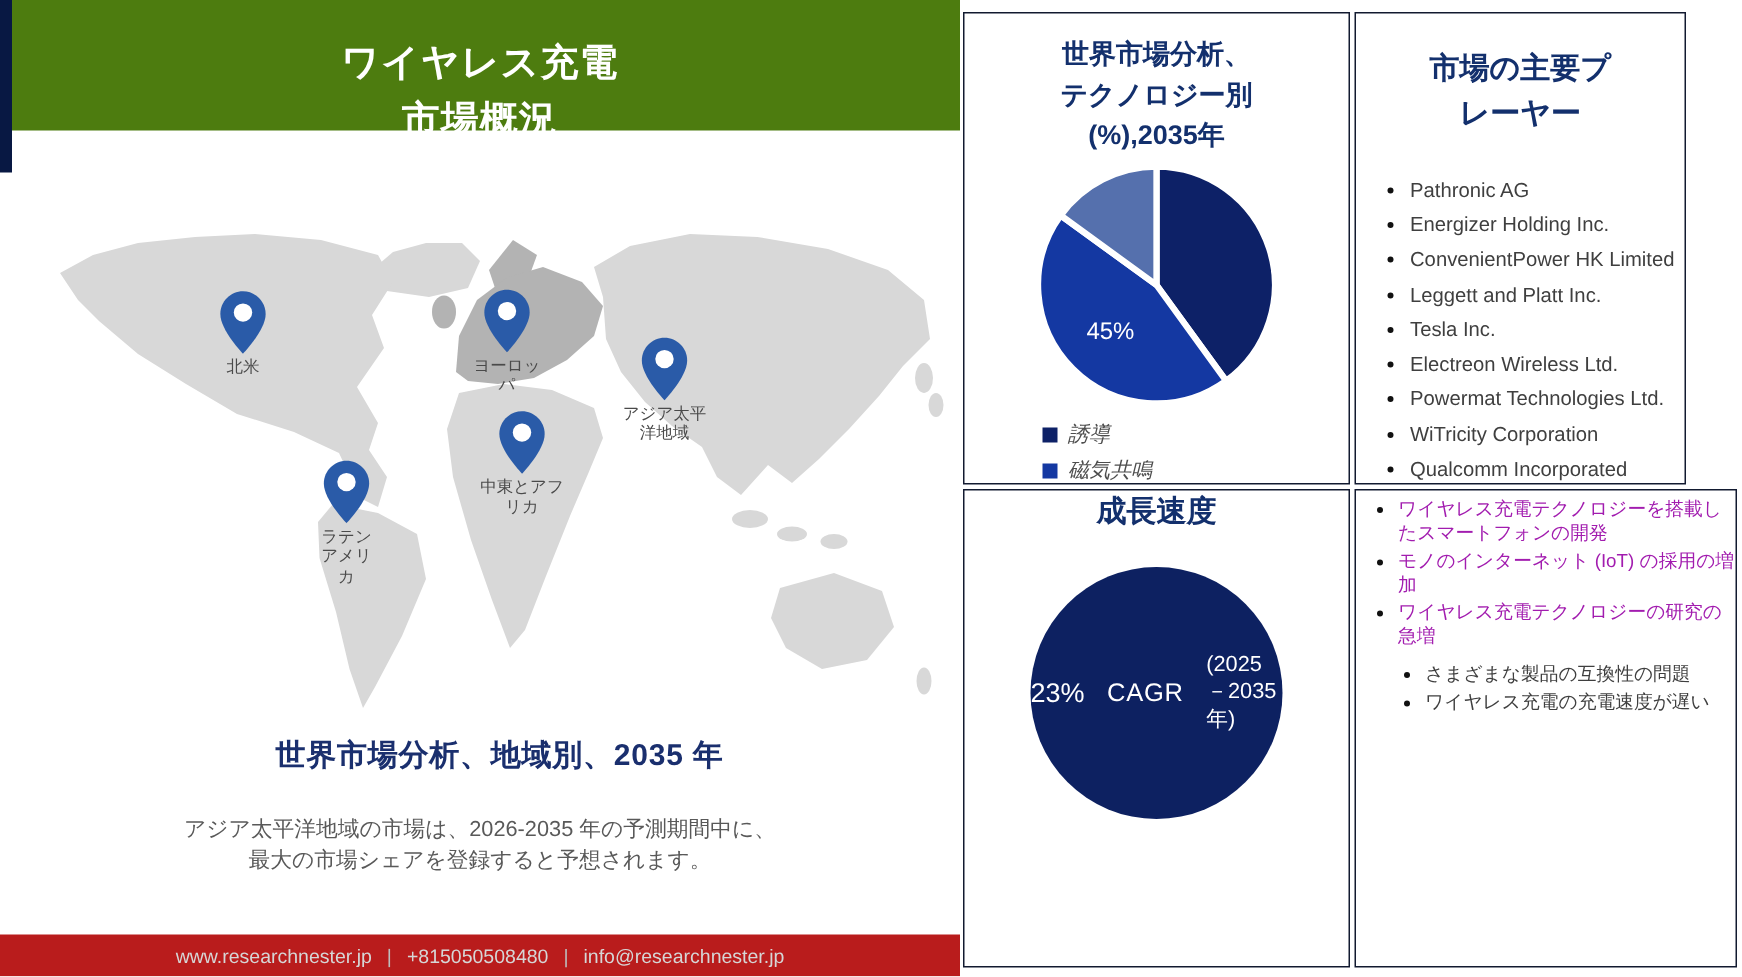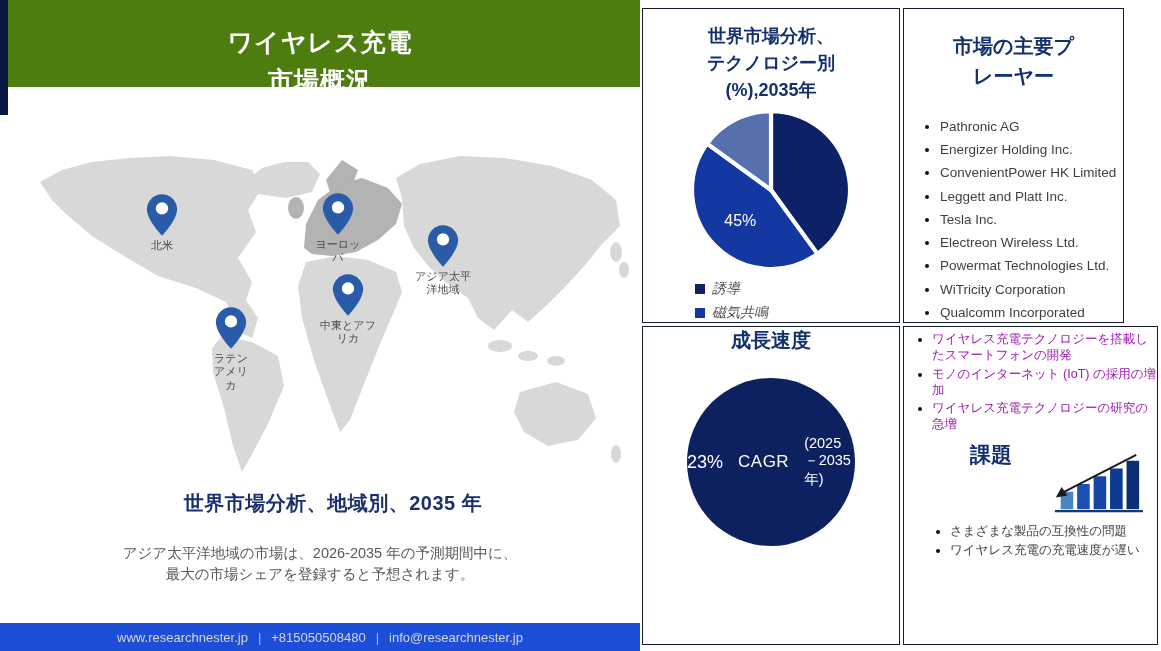--- a/index.html
+++ b/index.html
@@ -16,21 +16,21 @@
   #world-map{position:absolute;left:0;top:118px;width:640px;height:368px;}
   .land{fill:#d8d8d8;}
   .land-dark{fill:#b3b3b3;}
   .pin{position:absolute;width:90px;text-align:center;}
   .pin svg{display:block;margin:0 auto;}
   .pin-label{margin-top:2px;font-size:11px;line-height:1.22;color:#4a4a4a;}
   #region-heading{position:absolute;left:0;top:490px;width:640px;text-align:center;
     color:#1a2f6e;font-size:20px;font-weight:700;letter-spacing:.5px;padding-left:13px;}
   #region-note{position:absolute;left:0;top:543px;width:640px;text-align:center;
     color:#595959;font-size:14.5px;line-height:1.42;}
-  #footer-bar{position:absolute;left:0;top:623px;width:640px;height:28px;background:#1d4ed8;
+  #footer-bar{position:absolute;left:0;top:623px;width:640px;height:28px;background:#b91c1c;
     display:flex;align-items:center;justify-content:center;color:#d6d6d6;font-size:13px;gap:10px;}
   .footer-sep{color:#bdbdbd;}
 
   
   .qbox{position:absolute;background:#fff;border:1.5px solid #121a30;box-sizing:border-box;}
   #box-pie{left:642px;top:8px;width:258px;height:315px;}
   #box-players{left:903px;top:8px;width:221px;height:315px;}
   #box-cagr{left:642px;top:326px;width:258px;height:319px;}
   #box-drivers{left:903px;top:326px;width:255px;height:319px;}
 
@@ -217,32 +217,19 @@
     </div>
   </div>
 
   <div class="qbox" id="box-drivers">
     <ul id="drivers-list">
         <li>ワイヤレス充電テクノロジーを搭載したスマートフォンの開発</li>
         <li>モノのインターネット (IoT) の採用の増加</li>
         <li>ワイヤレス充電テクノロジーの研究の急増</li>
       </ul>
 
-    <div class="dr-head">
-      <div id="challenges-title">課題</div>
-      <svg class="chart-icon" width="92" height="62" viewBox="0 0 95 64">
-        <rect x="10" y="40" width="13" height="18" fill="#4a86c4"></rect>
-        <rect x="27" y="32" width="13" height="26" fill="#1d50b4"></rect>
-        <rect x="44" y="24" width="13" height="34" fill="#1746a4"></rect>
-        <rect x="61" y="16" width="13" height="42" fill="#0f3a92"></rect>
-        <rect x="78" y="8" width="13" height="50" fill="#0c2e74"></rect>
-        <line x1="4" y1="60" x2="95" y2="60" stroke="#123a7a" stroke-width="2.5"></line>
-        <line x1="88" y1="2" x2="10" y2="42" stroke="#1a1a1a" stroke-width="2"></line>
-        <polygon points="5,46 17,44 11,35" fill="#1a1a1a"></polygon>
-      </svg>
-    </div>
     <ul id="challenges-list">
         <li>さまざまな製品の互換性の問題</li>
         <li>ワイヤレス充電の充電速度が遅い</li>
       </ul>
   </div>
 
 </div>
 
 </body></html>

